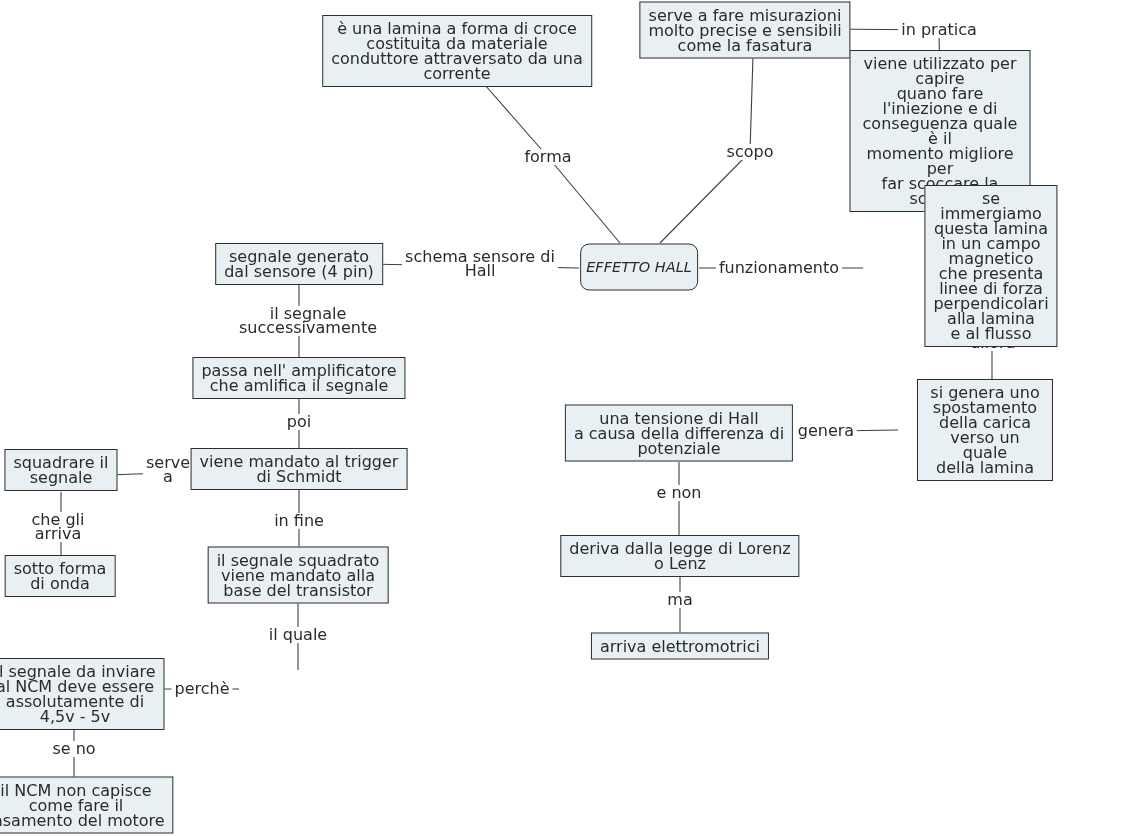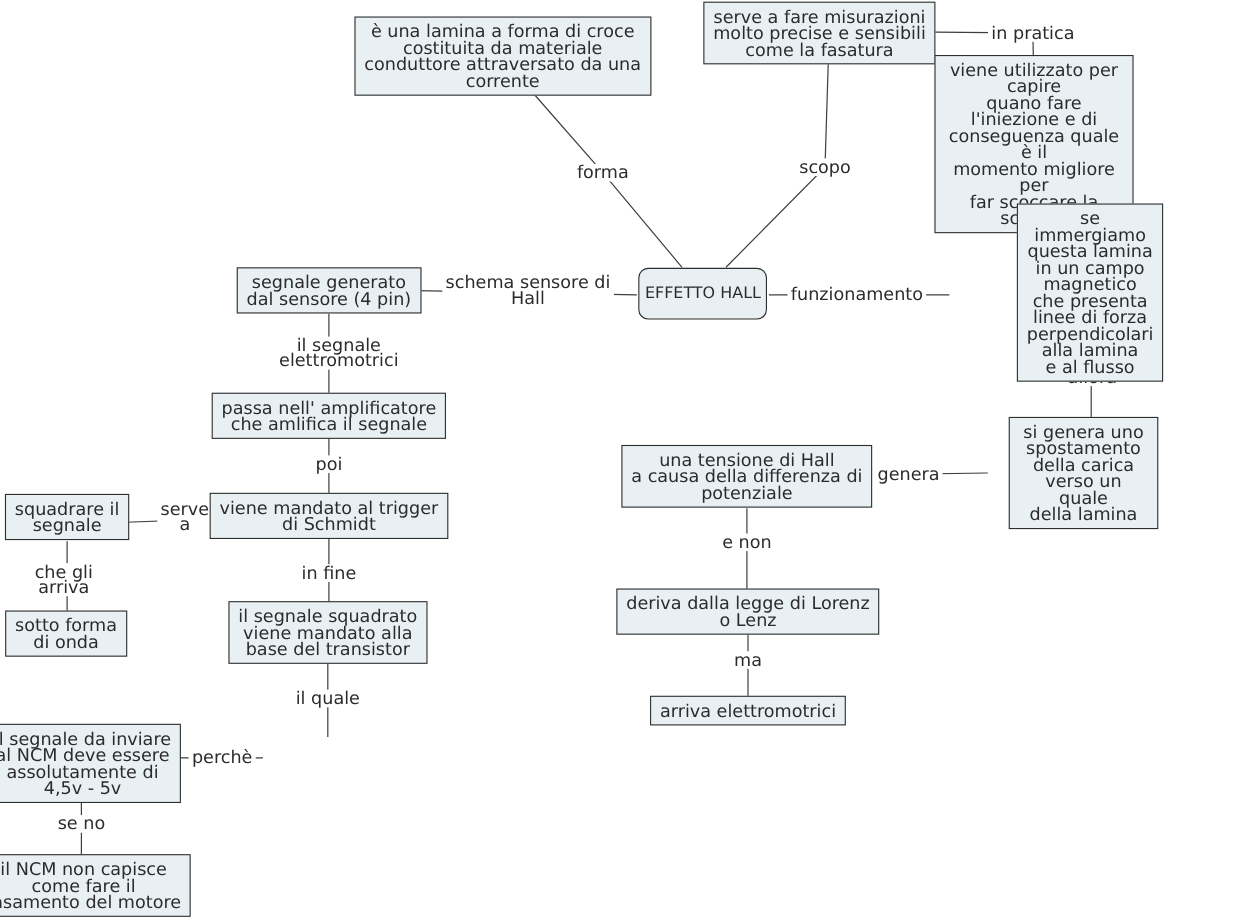--- a/index.html
+++ b/index.html
@@ -42,20 +42,21 @@
     color: var(--text);
     text-align: center;
     white-space: pre-line;
   }
   .node.title {
     font-size: 14.5px;
     line-height: 17px;
     padding: 14px 5px;
     min-width: 110px;
     border-radius: 9px;
+    font-style: italic;
   }
   .edge-label {
     position: absolute;
     transform: translate(-50%, -50%);
     background: var(--background);
     padding: 1px 3px;
     font-size: 16px;
     line-height: 14px;
     color: var(--text);
     text-align: center;
@@ -91,21 +92,21 @@
   <div class="edge-label" style="left:750px;top:152px">scopo</div>
   <div class="edge-label" style="left:939px;top:30px">in pratica</div>
   <div class="edge-label" style="left:779px;top:268px">funzionamento</div>
   <div class="edge-label" style="left:993px;top:343px">allora</div>
   <div class="edge-label" style="left:817px;top:431px">si genera</div>
   <div class="edge-label" style="left:679px;top:493px">e non</div>
   <div class="edge-label" style="left:680px;top:600px">ma</div>
   <div class="edge-label" style="left:480px;top:264px">schema sensore di
 Hall</div>
   <div class="edge-label" style="left:308px;top:321px">il segnale
-elettromotrici</div>
+successivamente</div>
   <div class="edge-label" style="left:299px;top:422px">poi</div>
   <div class="edge-label" style="left:168px;top:470px">serve
 a</div>
   <div class="edge-label" style="left:58px;top:527px">che gli
 arriva</div>
   <div class="edge-label" style="left:299px;top:521px">in fine</div>
   <div class="edge-label" style="left:298px;top:635px">il quale</div>
   <div class="edge-label" style="left:202px;top:689px">perchè</div>
   <div class="edge-label" style="left:74px;top:749px">se no</div>
 

